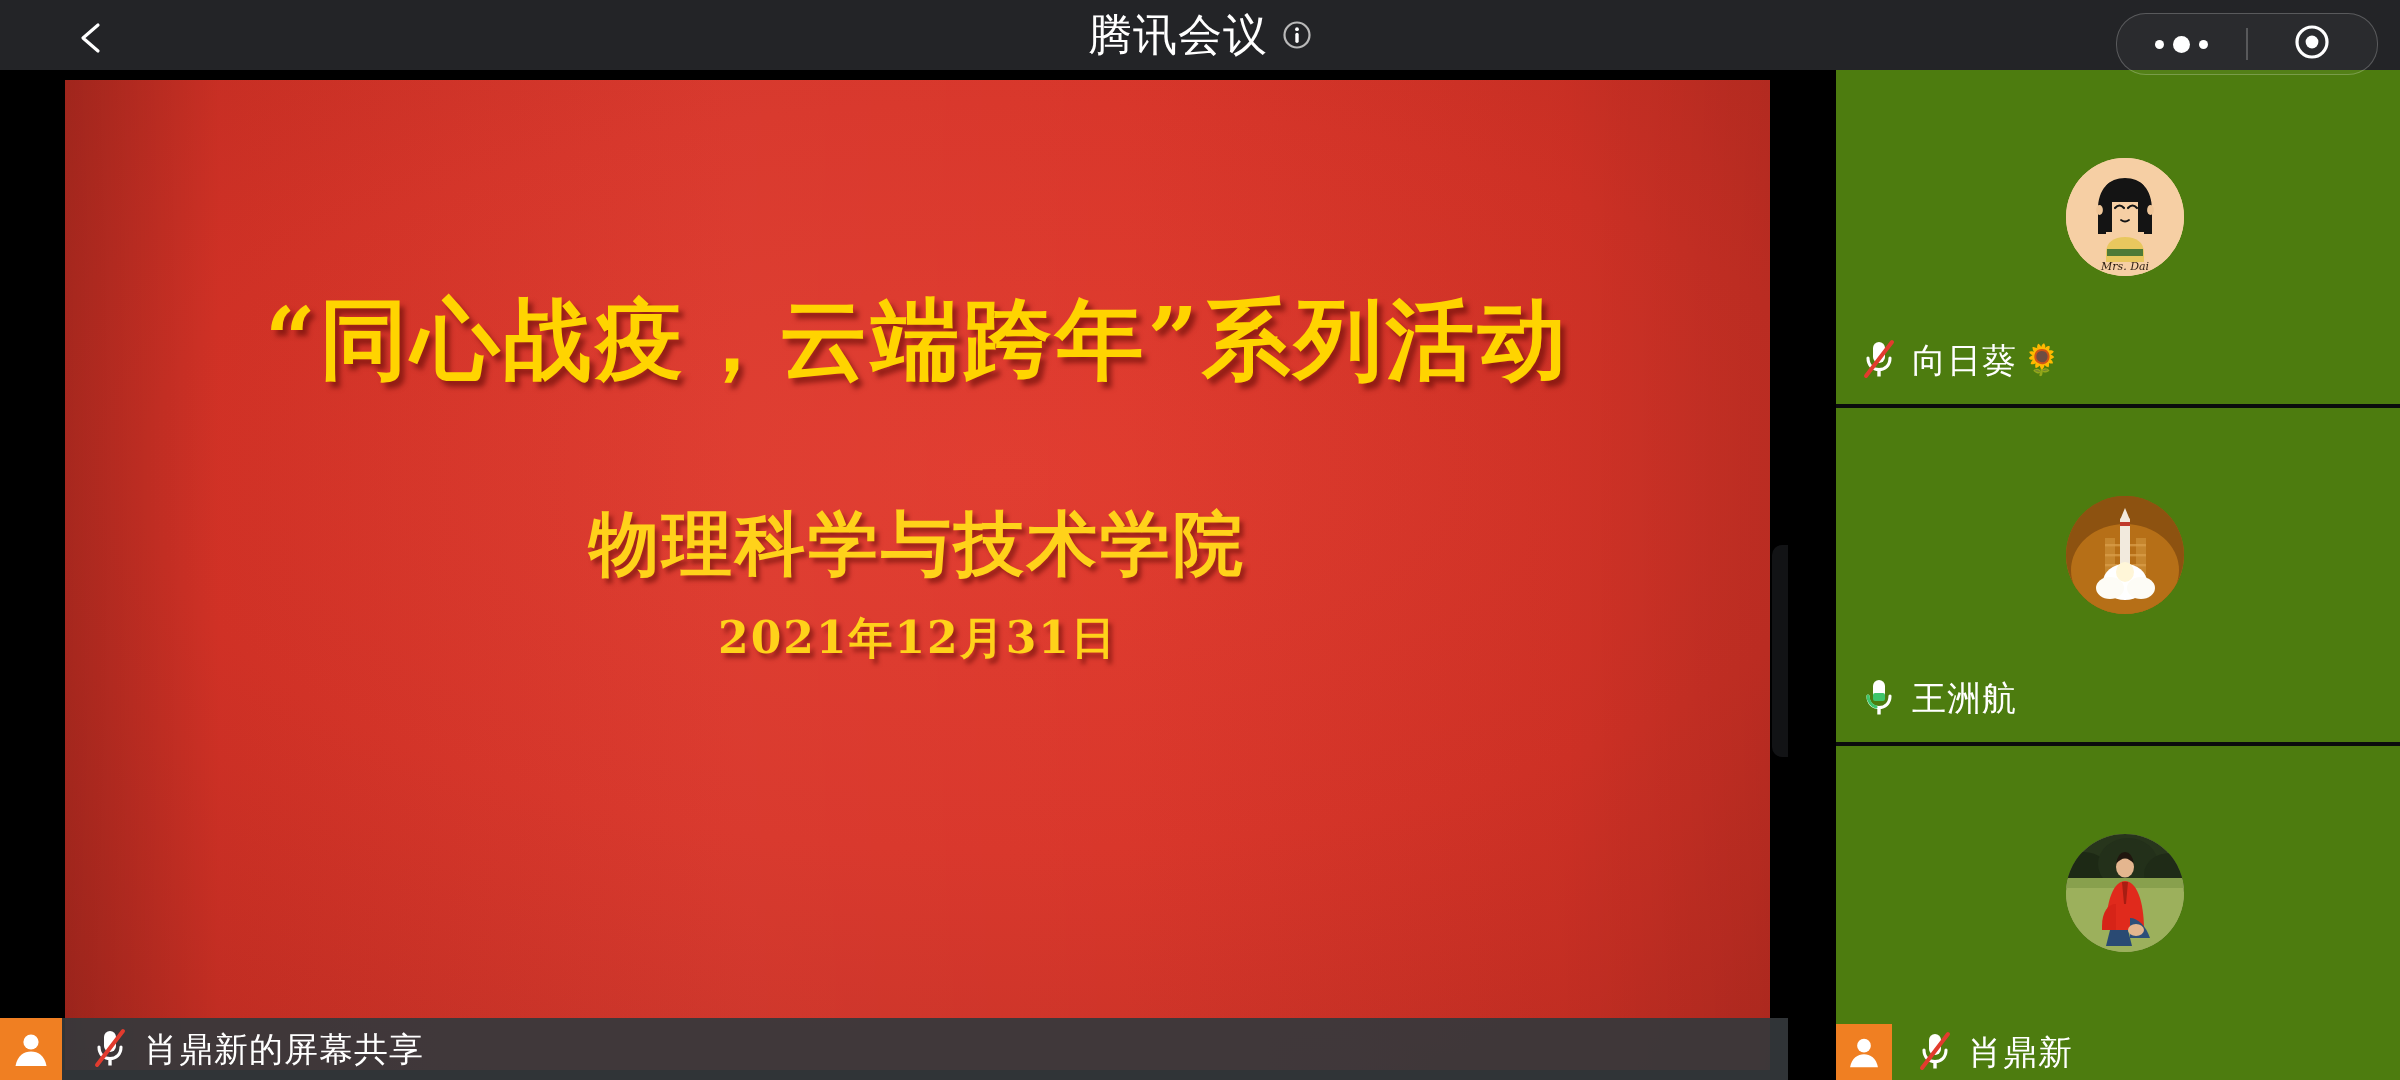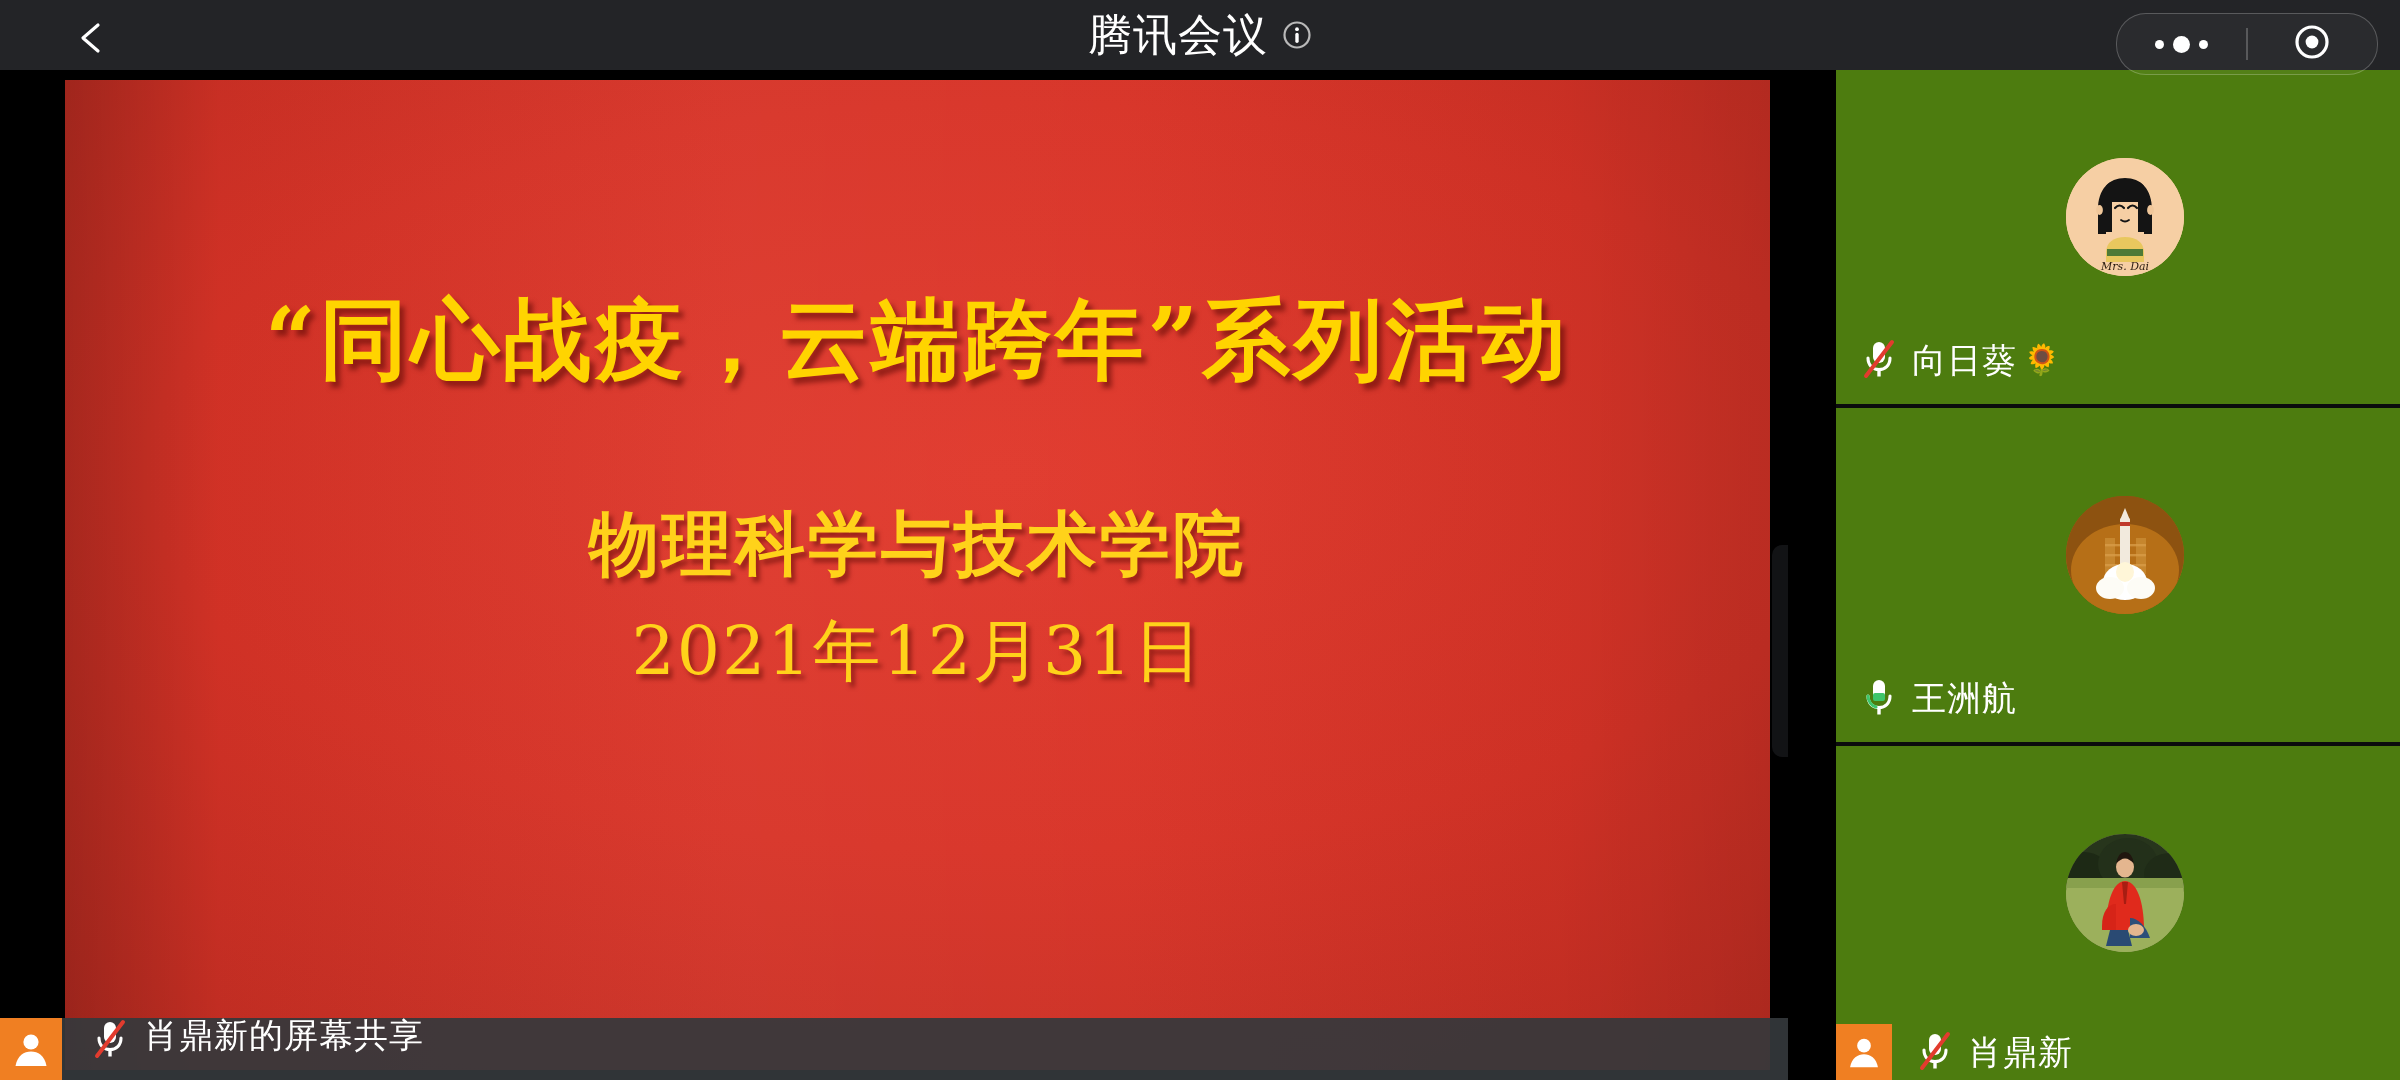--- a/index.html
+++ b/index.html
@@ -164,37 +164,38 @@
     line-height: 1.1;
     font-weight: 700;
     letter-spacing: 3px;
     white-space: nowrap;
     text-shadow: 4px 5px 4px rgba(90,8,4,0.5);
     font-family: "DejaVu Serif", "Liberation Serif", serif;
   }
   .slide-date {
     margin-top: 32px;
     color: #ffd21a;
-    font-size: 68px;
+    font-size: 44px;
     line-height: 1.1;
-    font-weight: 400;
+    font-weight: 700;
     letter-spacing: 2px;
     white-space: nowrap;
     text-shadow: 4px 5px 4px rgba(90,8,4,0.5);
     font-family: "DejaVu Serif", "Liberation Serif", serif;
   }
 
   
   .share-bar {
     position: absolute;
     left: 0; bottom: 0;
     width: 1836px;
     height: 62px;
     background: rgba(52,56,60,0.92);
     display: flex;
+    align-items: center;
     z-index: 6;
   }
   .host-badge {
     width: 62px; height: 62px;
     background: #f07f22;
     display: flex;
     align-items: center;
     justify-content: center;
     flex: none;
   }

